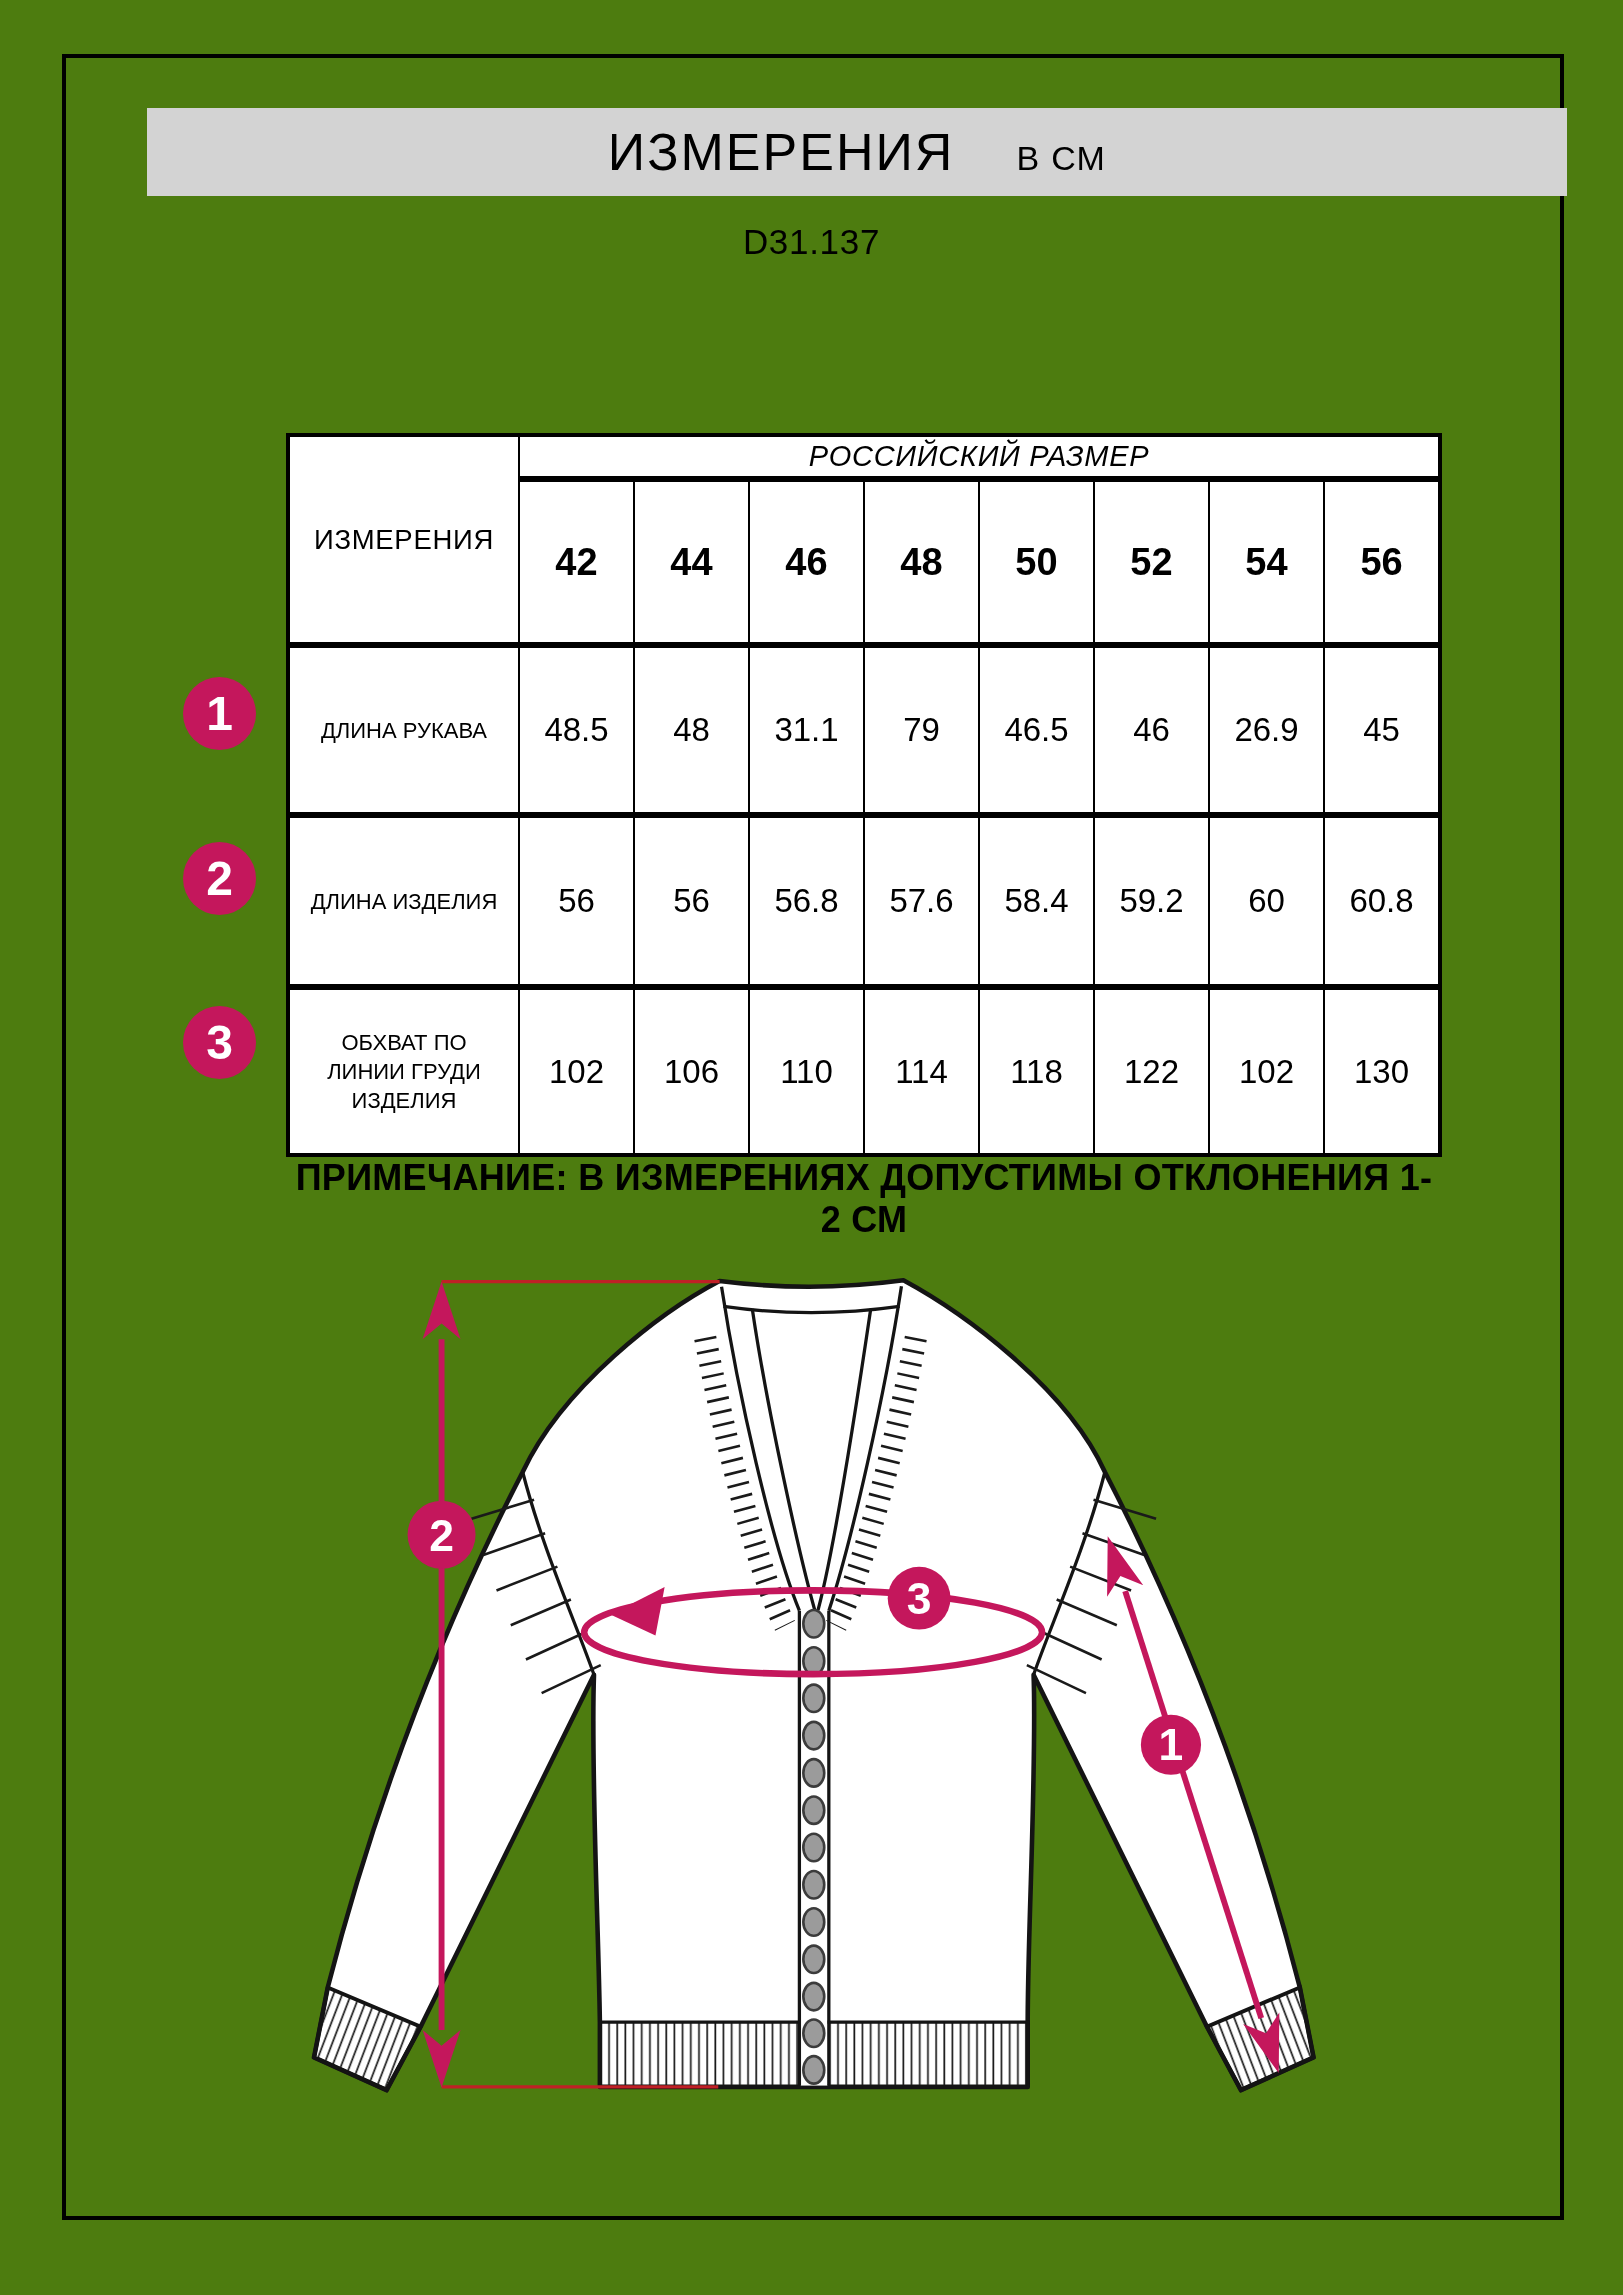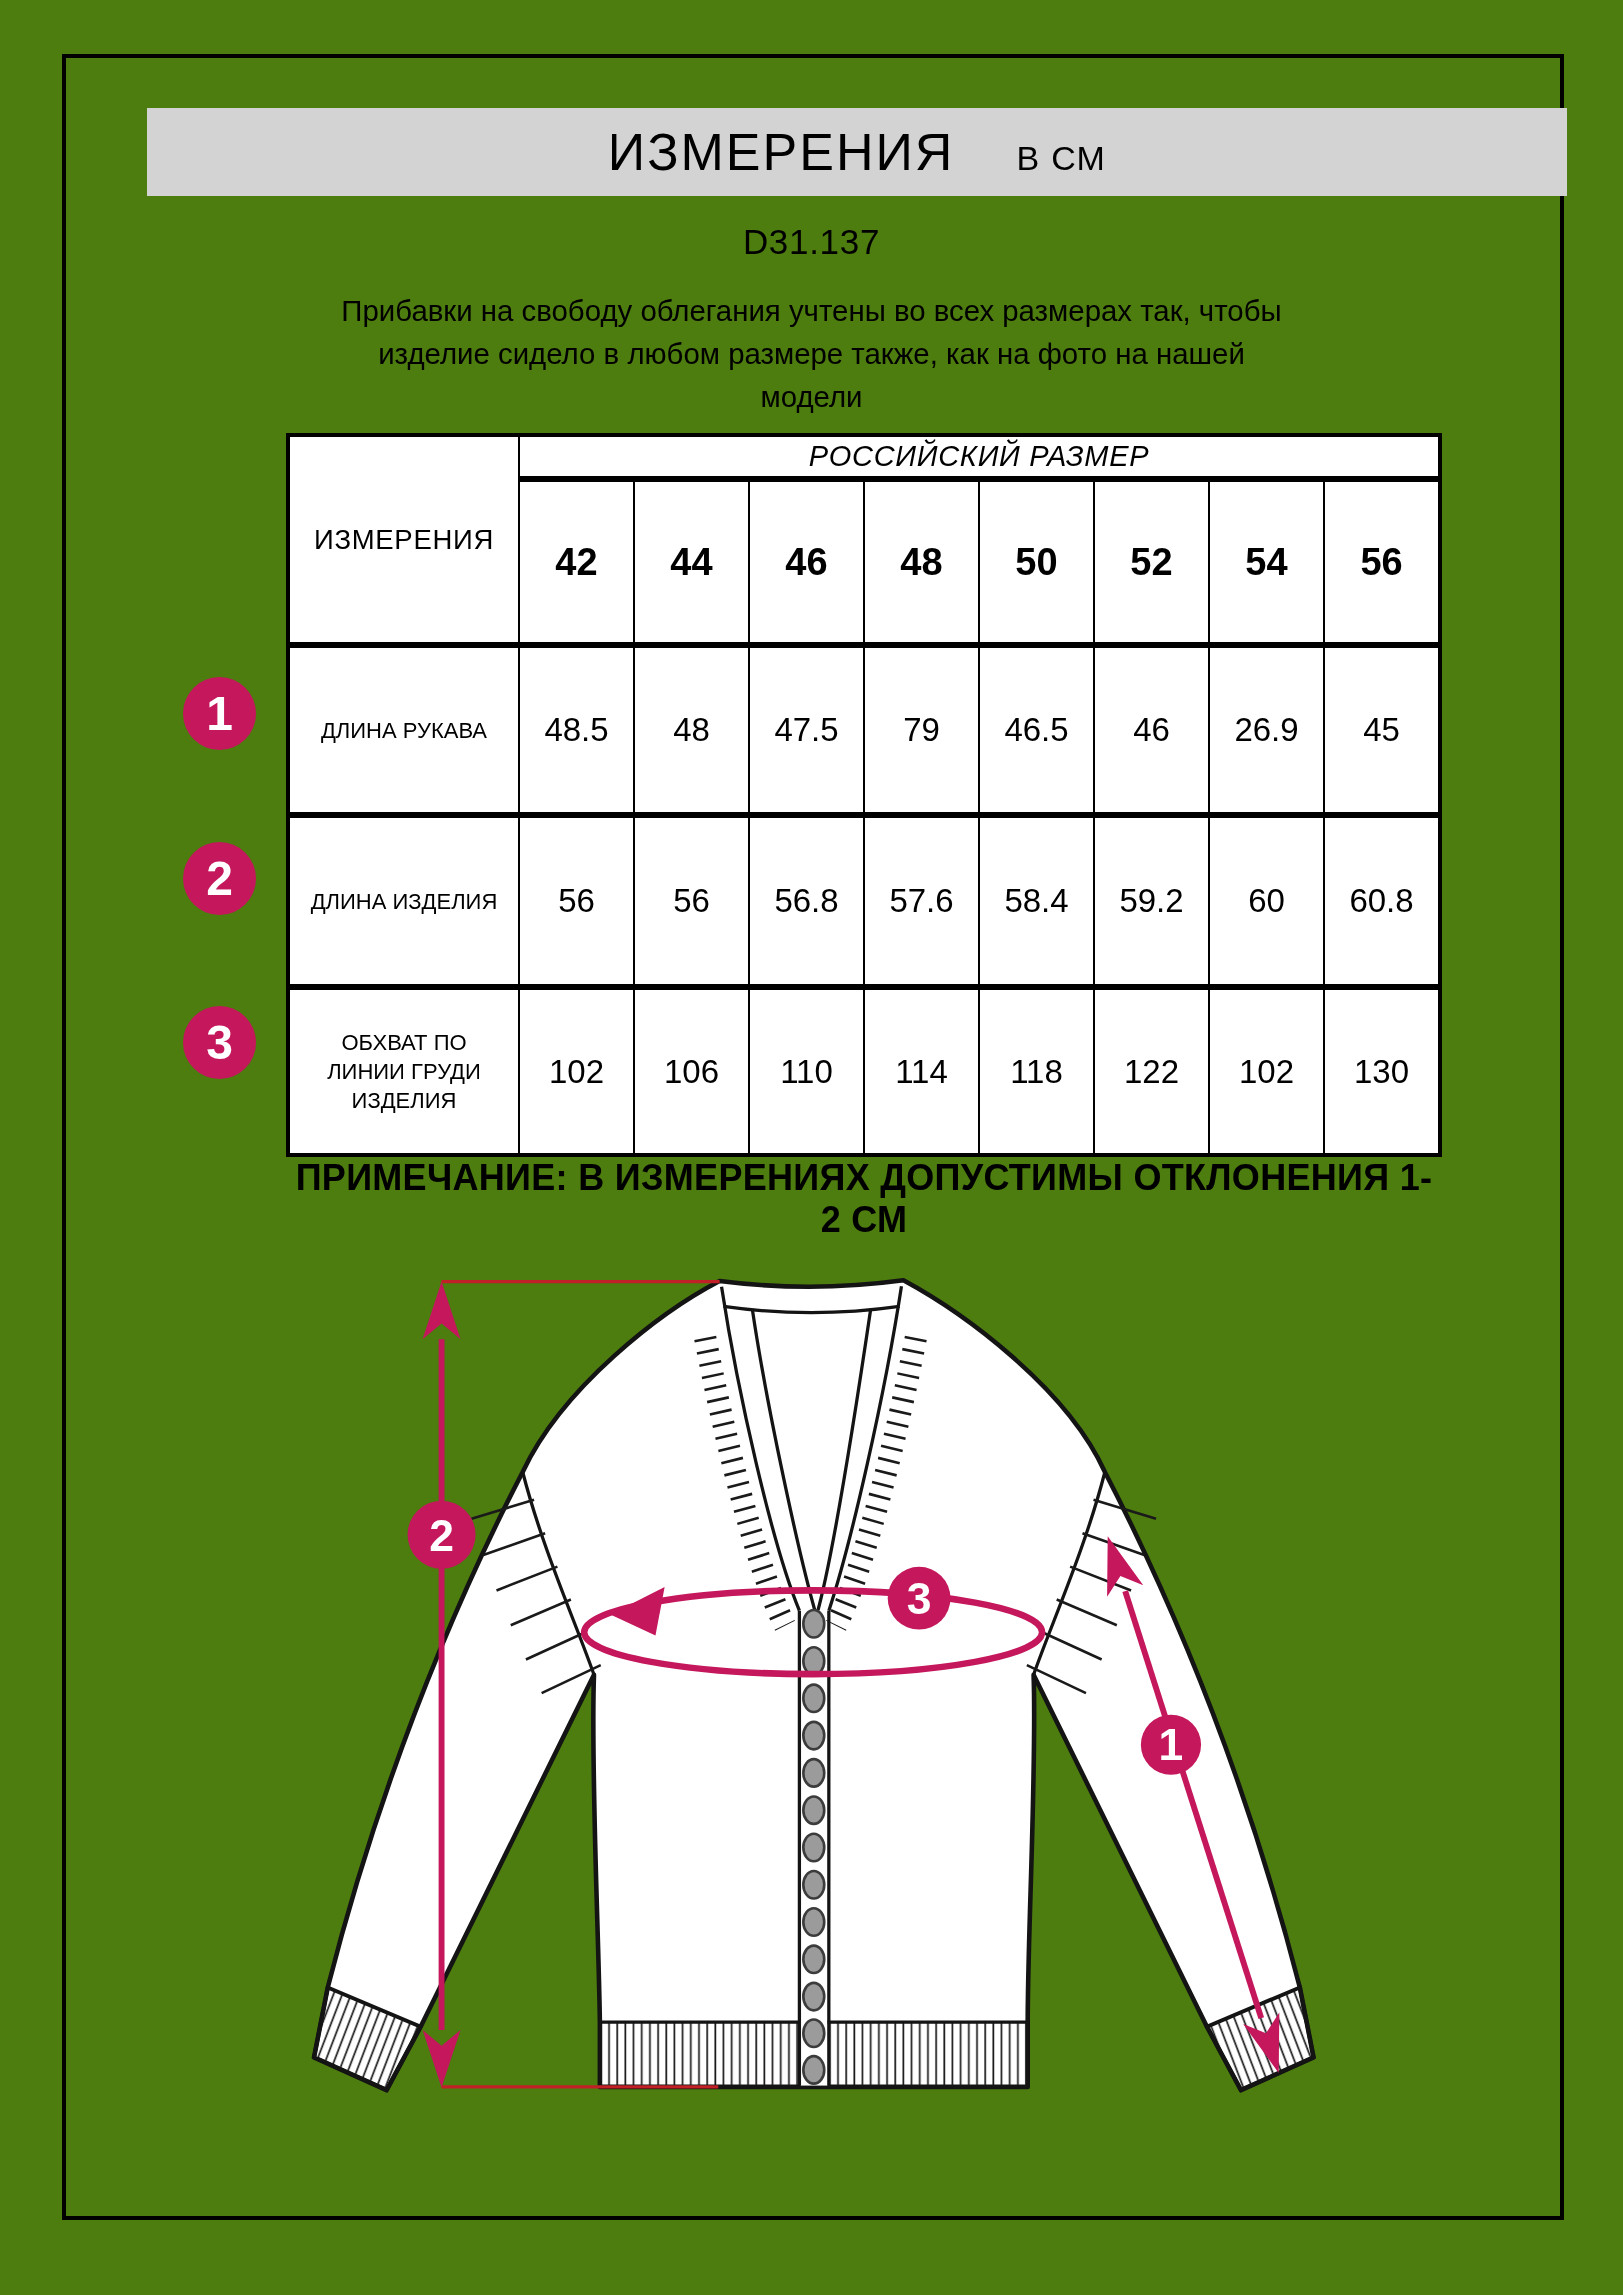--- a/index.html
+++ b/index.html
@@ -58,25 +58,20 @@
 <div class="page">
   <div class="frame"></div>
 
   <div class="titlebar">
     <span class="t1">ИЗМЕРЕНИЯ</span>
     <span class="t3">В СМ</span>
   </div>
 
   <div class="prodcode">D31.137</div>
 
-  <div class="desc">
-    <div>Прибавки на свободу облегания учтены во всех размерах так, чтобы</div>
-    <div>изделие сидело в любом размере также, как на фото на нашей</div>
-    <div>модели</div>
-  </div>
 
   <table class="tbl">
     <colgroup>
       <col style="width:231px">
       <col style="width:115px">
         <col style="width:115px">
         <col style="width:115px">
         <col style="width:115px">
       <col style="width:115px">
         <col style="width:115px">
@@ -95,21 +90,21 @@
       <td>48</td>
       <td>50</td>
       <td>52</td>
       <td>54</td>
       <td>56</td>
     </tr>
     <tr class="datarow r1">
       <td class="lbl">ДЛИНА РУКАВА</td>
       <td>48.5</td>
       <td>48</td>
-      <td>47.5</td>
+      <td>31.1</td>
       <td>79</td>
       <td>46.5</td>
       <td>46</td>
       <td>26.9</td>
       <td>45</td>
     </tr>
     <tr class="datarow r2">
       <td class="lbl">ДЛИНА ИЗДЕЛИЯ</td>
       <td>56</td>
       <td>56</td>

